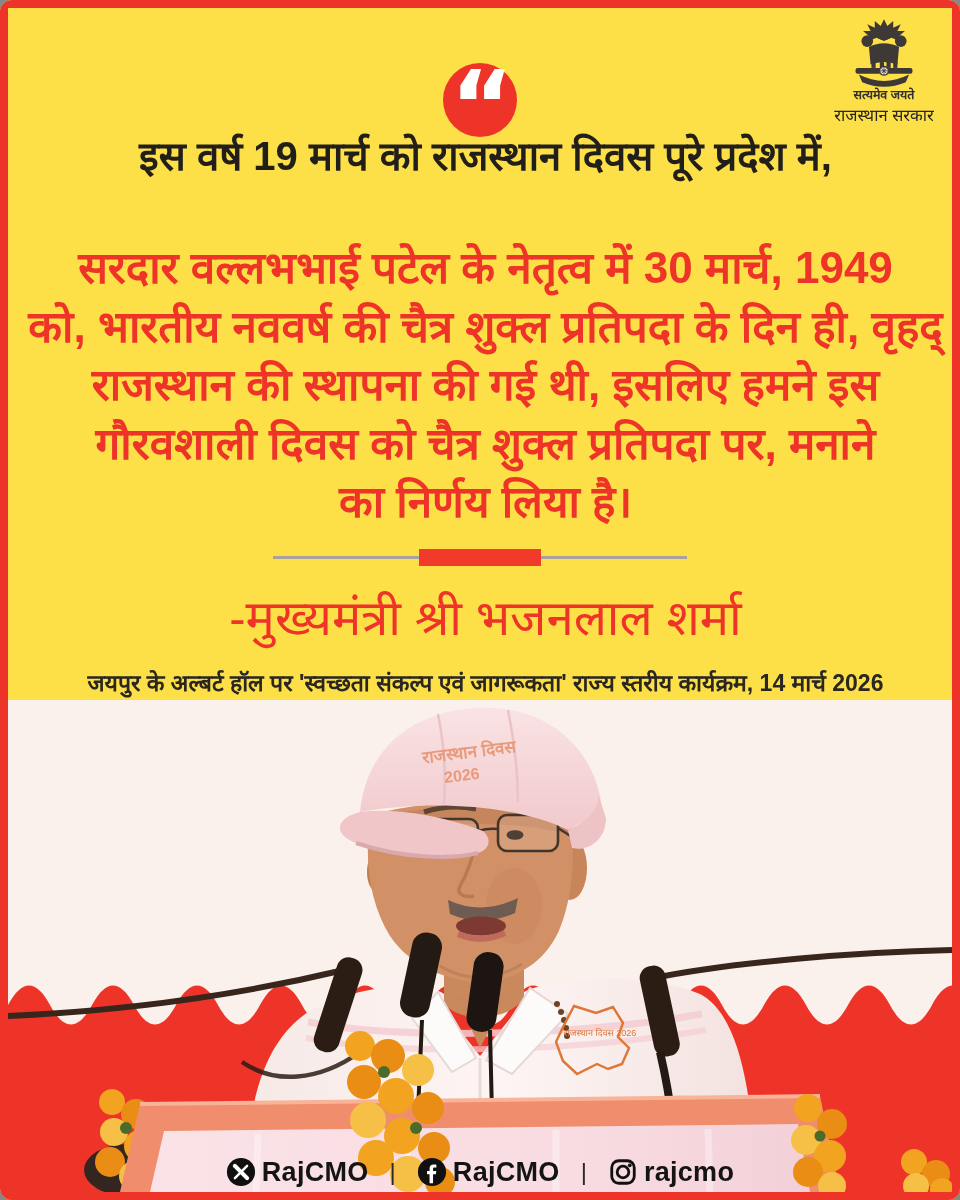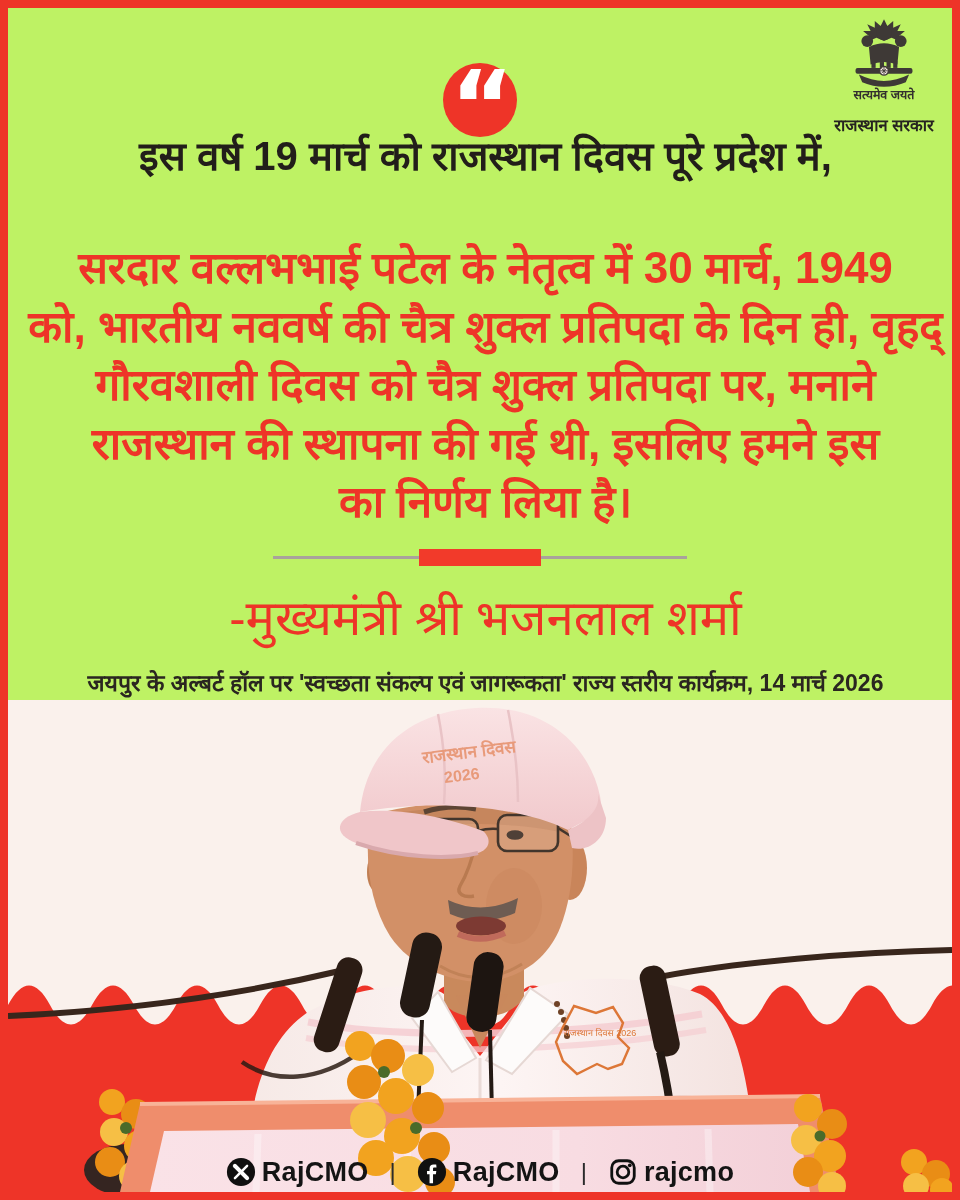--- a/index.html
+++ b/index.html
@@ -1,27 +1,27 @@
 <!DOCTYPE html>
 <html><head>
 <meta charset="utf-8">
 <style>
   html,body { margin:0; padding:0; background:#888; }
   .poster {
     position:relative; width:960px; height:1200px; overflow:hidden;
-    background:#bef264; font-family:"Liberation Sans", sans-serif;
+    background:#fde047; font-family:"Liberation Sans", sans-serif;border-radius:12px;
     -webkit-font-smoothing:antialiased;
   }
   .frame { position:absolute; inset:0; border:8px solid #ee3428; z-index:90; pointer-events:none; }
 
   
   .emblem { position:absolute; top:16px; right:12px; width:128px; text-align:center; z-index:5; }
   .emblem svg { display:block; margin:0 auto; }
   .emblem .motto { font-size:12.5px; font-weight:700; color:#33302e; margin-top:-2px; }
-  .emblem .org   { font-size:16.5px; font-weight:700; color:#262320; margin-top:10px; }
+  .emblem .org   { font-size:16.5px; font-weight:400; color:#262320; margin-top:0; }
 
   
   .quote-badge {
     position:absolute; top:63px; left:50%; transform:translateX(-50%);
     width:74px; height:74px; border-radius:50%; background:#ee3428; z-index:4;
   }
   .quote-badge span {
     position:absolute; left:50%; top:58%; transform:translate(-50%,-50%);
     font-size:96px; font-weight:700; color:#fff; line-height:0; letter-spacing:-4px;
     font-family:"DejaVu Sans", sans-serif;
@@ -84,22 +84,22 @@
     <span>“</span>
   </div>
 
   <div class="centered intro">
     <div class="line">इस वर्ष 19 मार्च को राजस्थान दिवस पूरे प्रदेश में,</div>
   </div>
 
   <div class="centered highlight">
     <div class="line">सरदार वल्लभभाई पटेल के नेतृत्व में 30 मार्च, 1949</div>
     <div class="line">को, भारतीय नववर्ष की चैत्र शुक्ल प्रतिपदा के दिन ही, वृहद्</div>
+    <div class="line">राजस्थान की स्थापना की गई थी, इसलिए हमने इस</div>
     <div class="line">गौरवशाली दिवस को चैत्र शुक्ल प्रतिपदा पर, मनाने</div>
-    <div class="line">राजस्थान की स्थापना की गई थी, इसलिए हमने इस</div>
     <div class="line">का निर्णय लिया है।</div>
   </div>
 
   <div class="divider">
     <div class="rail"></div>
     <div class="bar"></div>
   </div>
 
   <div class="centered attribution line">-मुख्यमंत्री श्री भजनलाल शर्मा</div>
   <div class="centered caption line">जयपुर के अल्बर्ट हॉल पर 'स्वच्छता संकल्प एवं जागरूकता' राज्य स्तरीय कार्यक्रम, 14 मार्च 2026</div>

